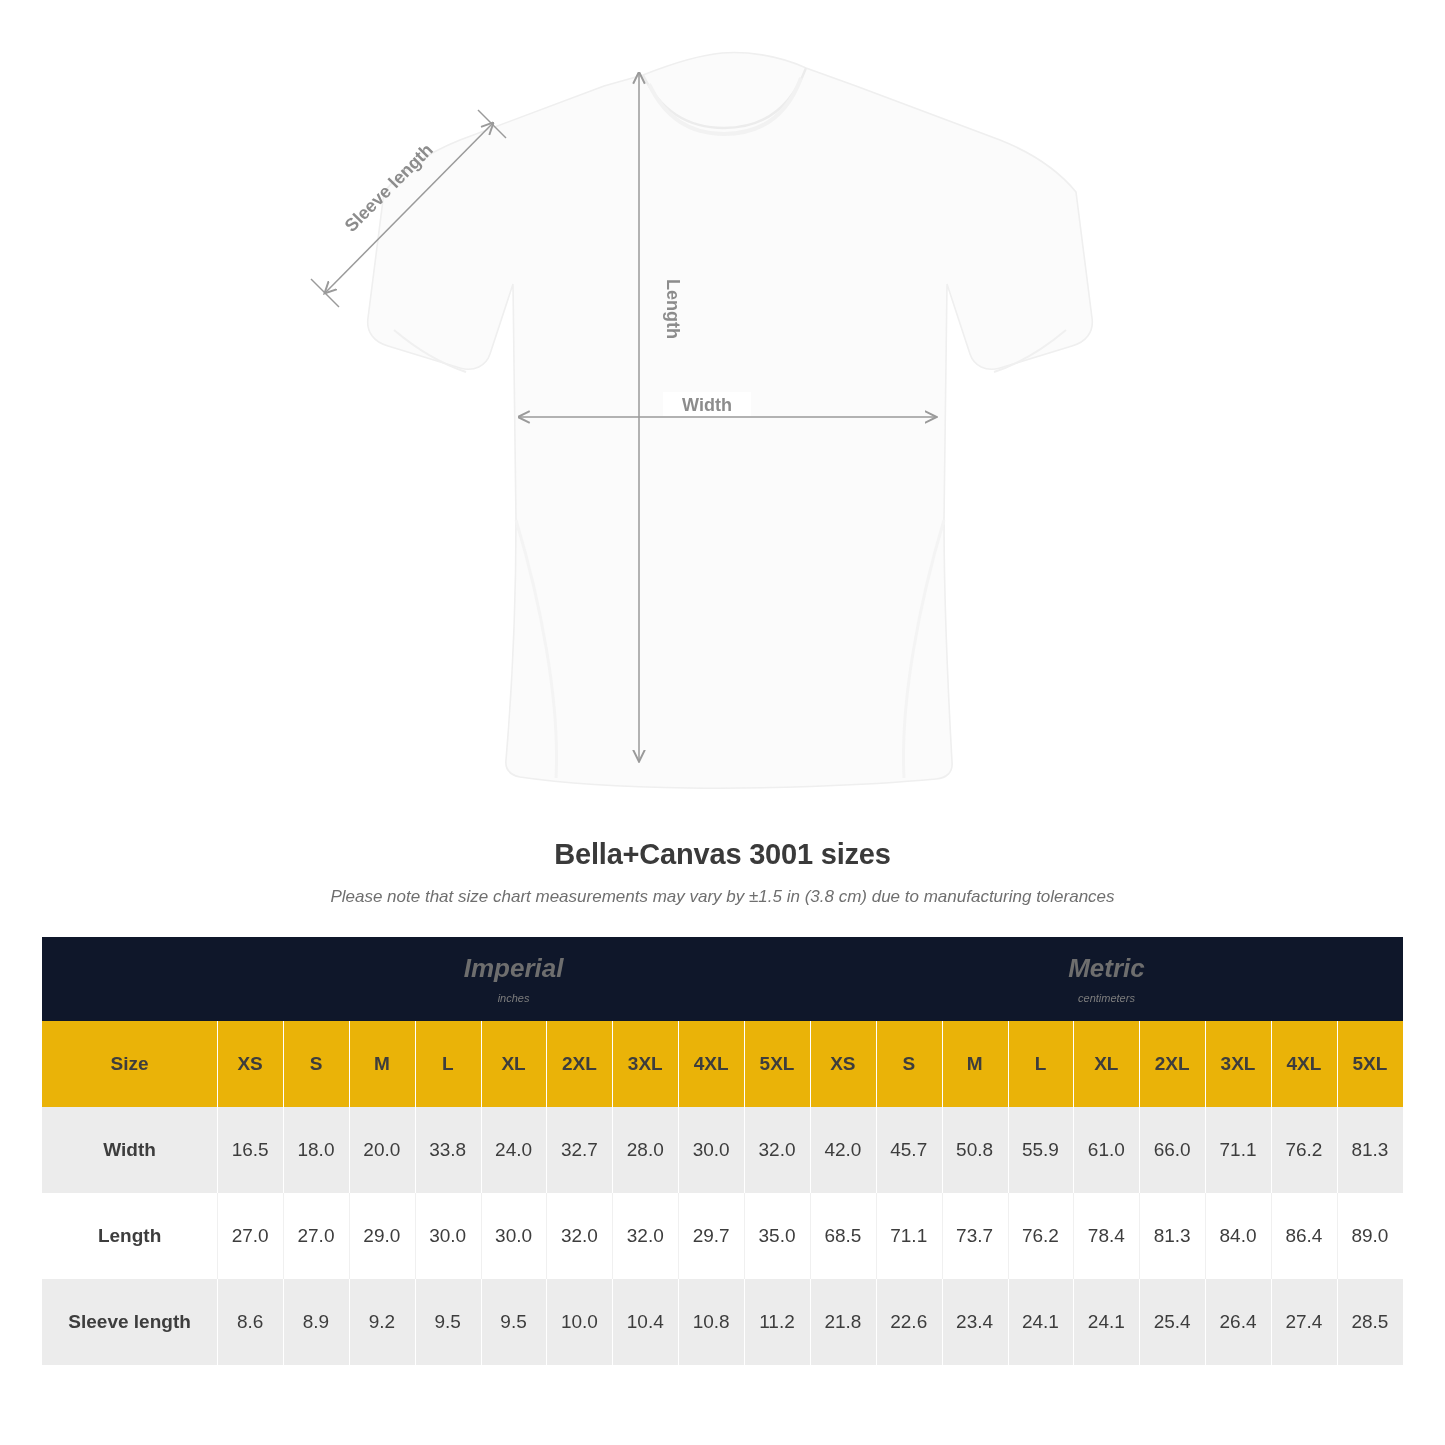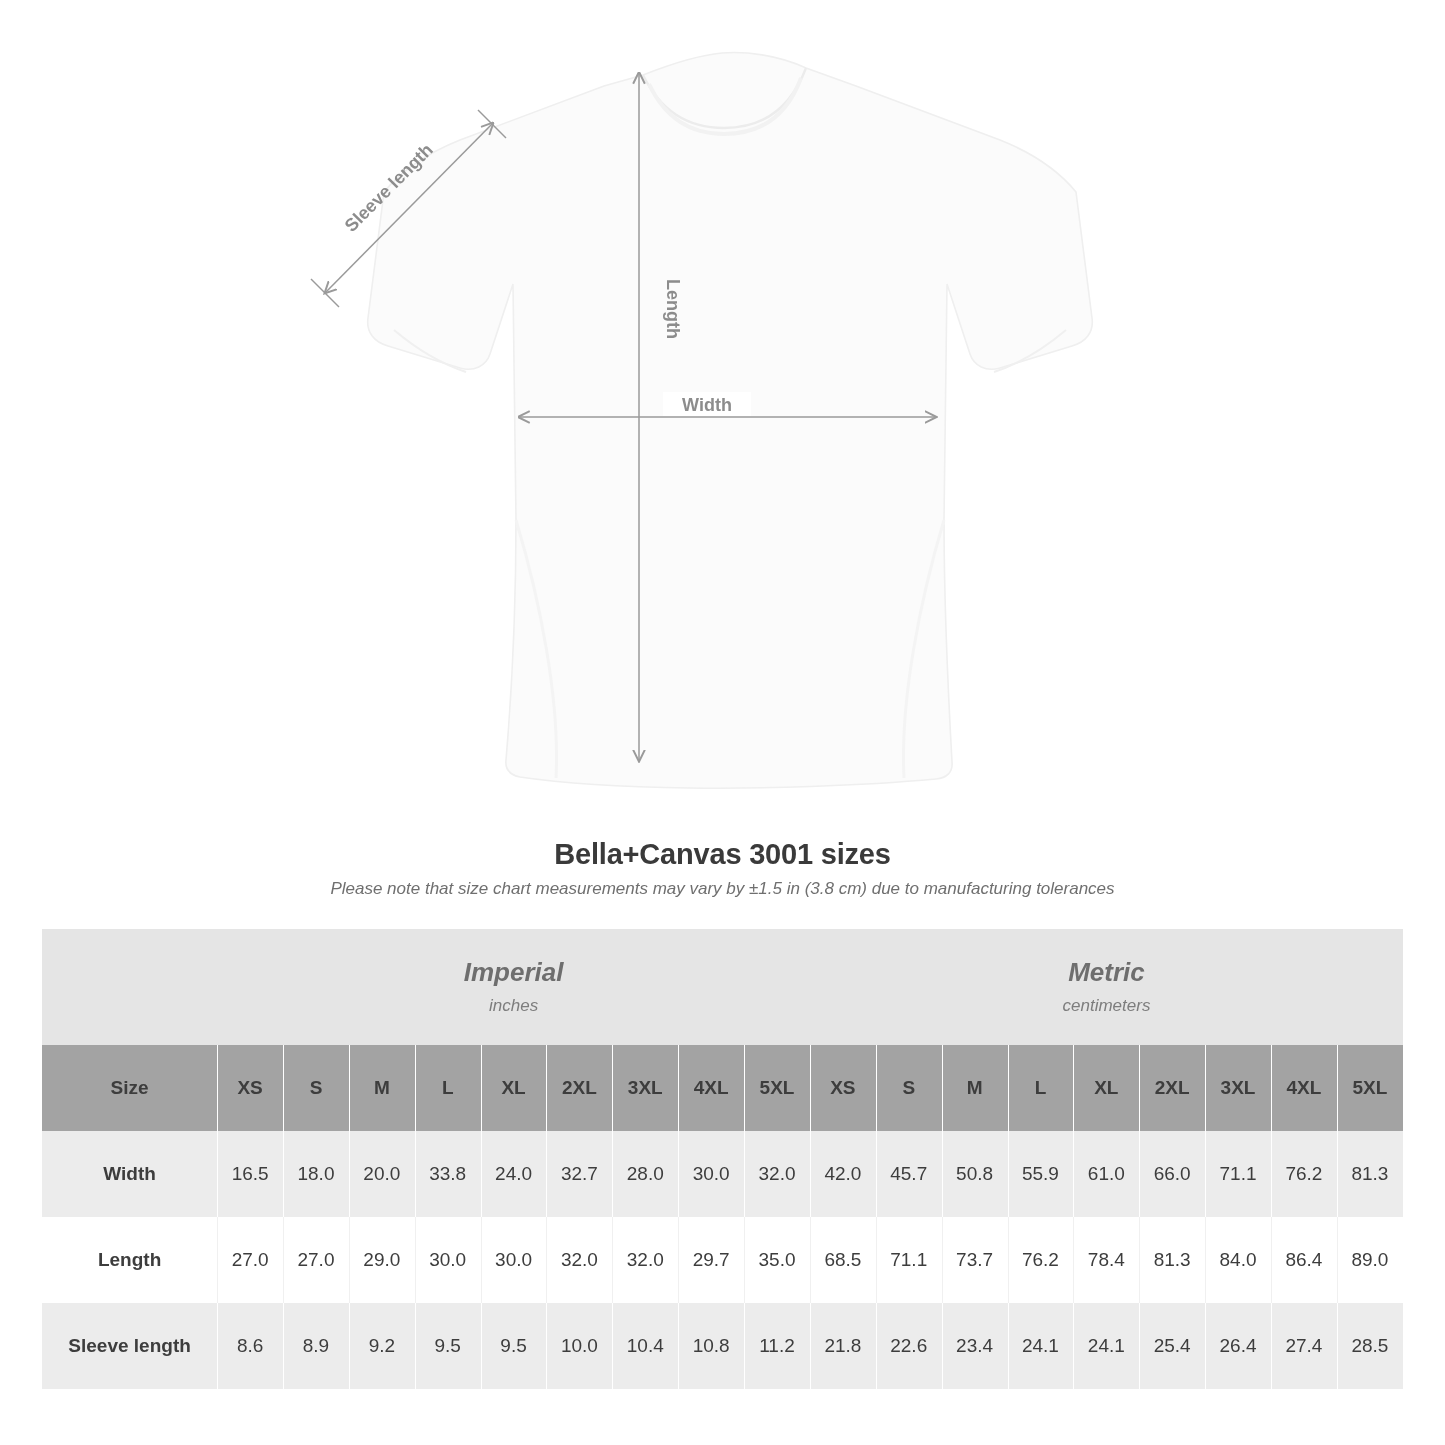--- a/index.html
+++ b/index.html
@@ -38,60 +38,60 @@
     font-weight: bold;
     color: #3a3a3a;
     margin-top: 8px;
     letter-spacing: -0.2px;
   }
   .chart-note {
     text-align: center;
     font-size: 17px;
     font-style: italic;
     color: #6f6f6f;
-    margin-top: 8px;
+    margin-top: 16px;
   }
 
   
   .table-wrap {
     margin: 30px 42px 0 42px;
     width: 1361px;
   }
   table.size-table {
     border-collapse: collapse;
     width: 100%;
     table-layout: fixed;
   }
   table.size-table td, table.size-table th {
     border: none;
     text-align: center;
     vertical-align: middle;
   }
 
   .unit-band td {
-    background: #e5e5e5;
-    height: 116px;
+    background: #0f172a;
+    height: 84px;
     padding: 0;
   }
   .unit-title {
     font-size: 26px;
     font-style: italic;
     font-weight: bold;
     color: #6e6e6e;
     line-height: 1.15;
   }
   .unit-sub {
-    font-size: 17px;
+    font-size: 11px;
     font-style: italic;
     color: #7d7d7d;
     margin-top: 9px;
   }
 
   .head-row td {
-    background: #a3a3a3;
+    background: #eab308;
     height: 84px;
     font-size: 19px;
     font-weight: bold;
     color: #3d3d3d;
   }
   .head-row td.rowlabel {
     font-size: 19px;
     font-weight: bold;
   }
 

